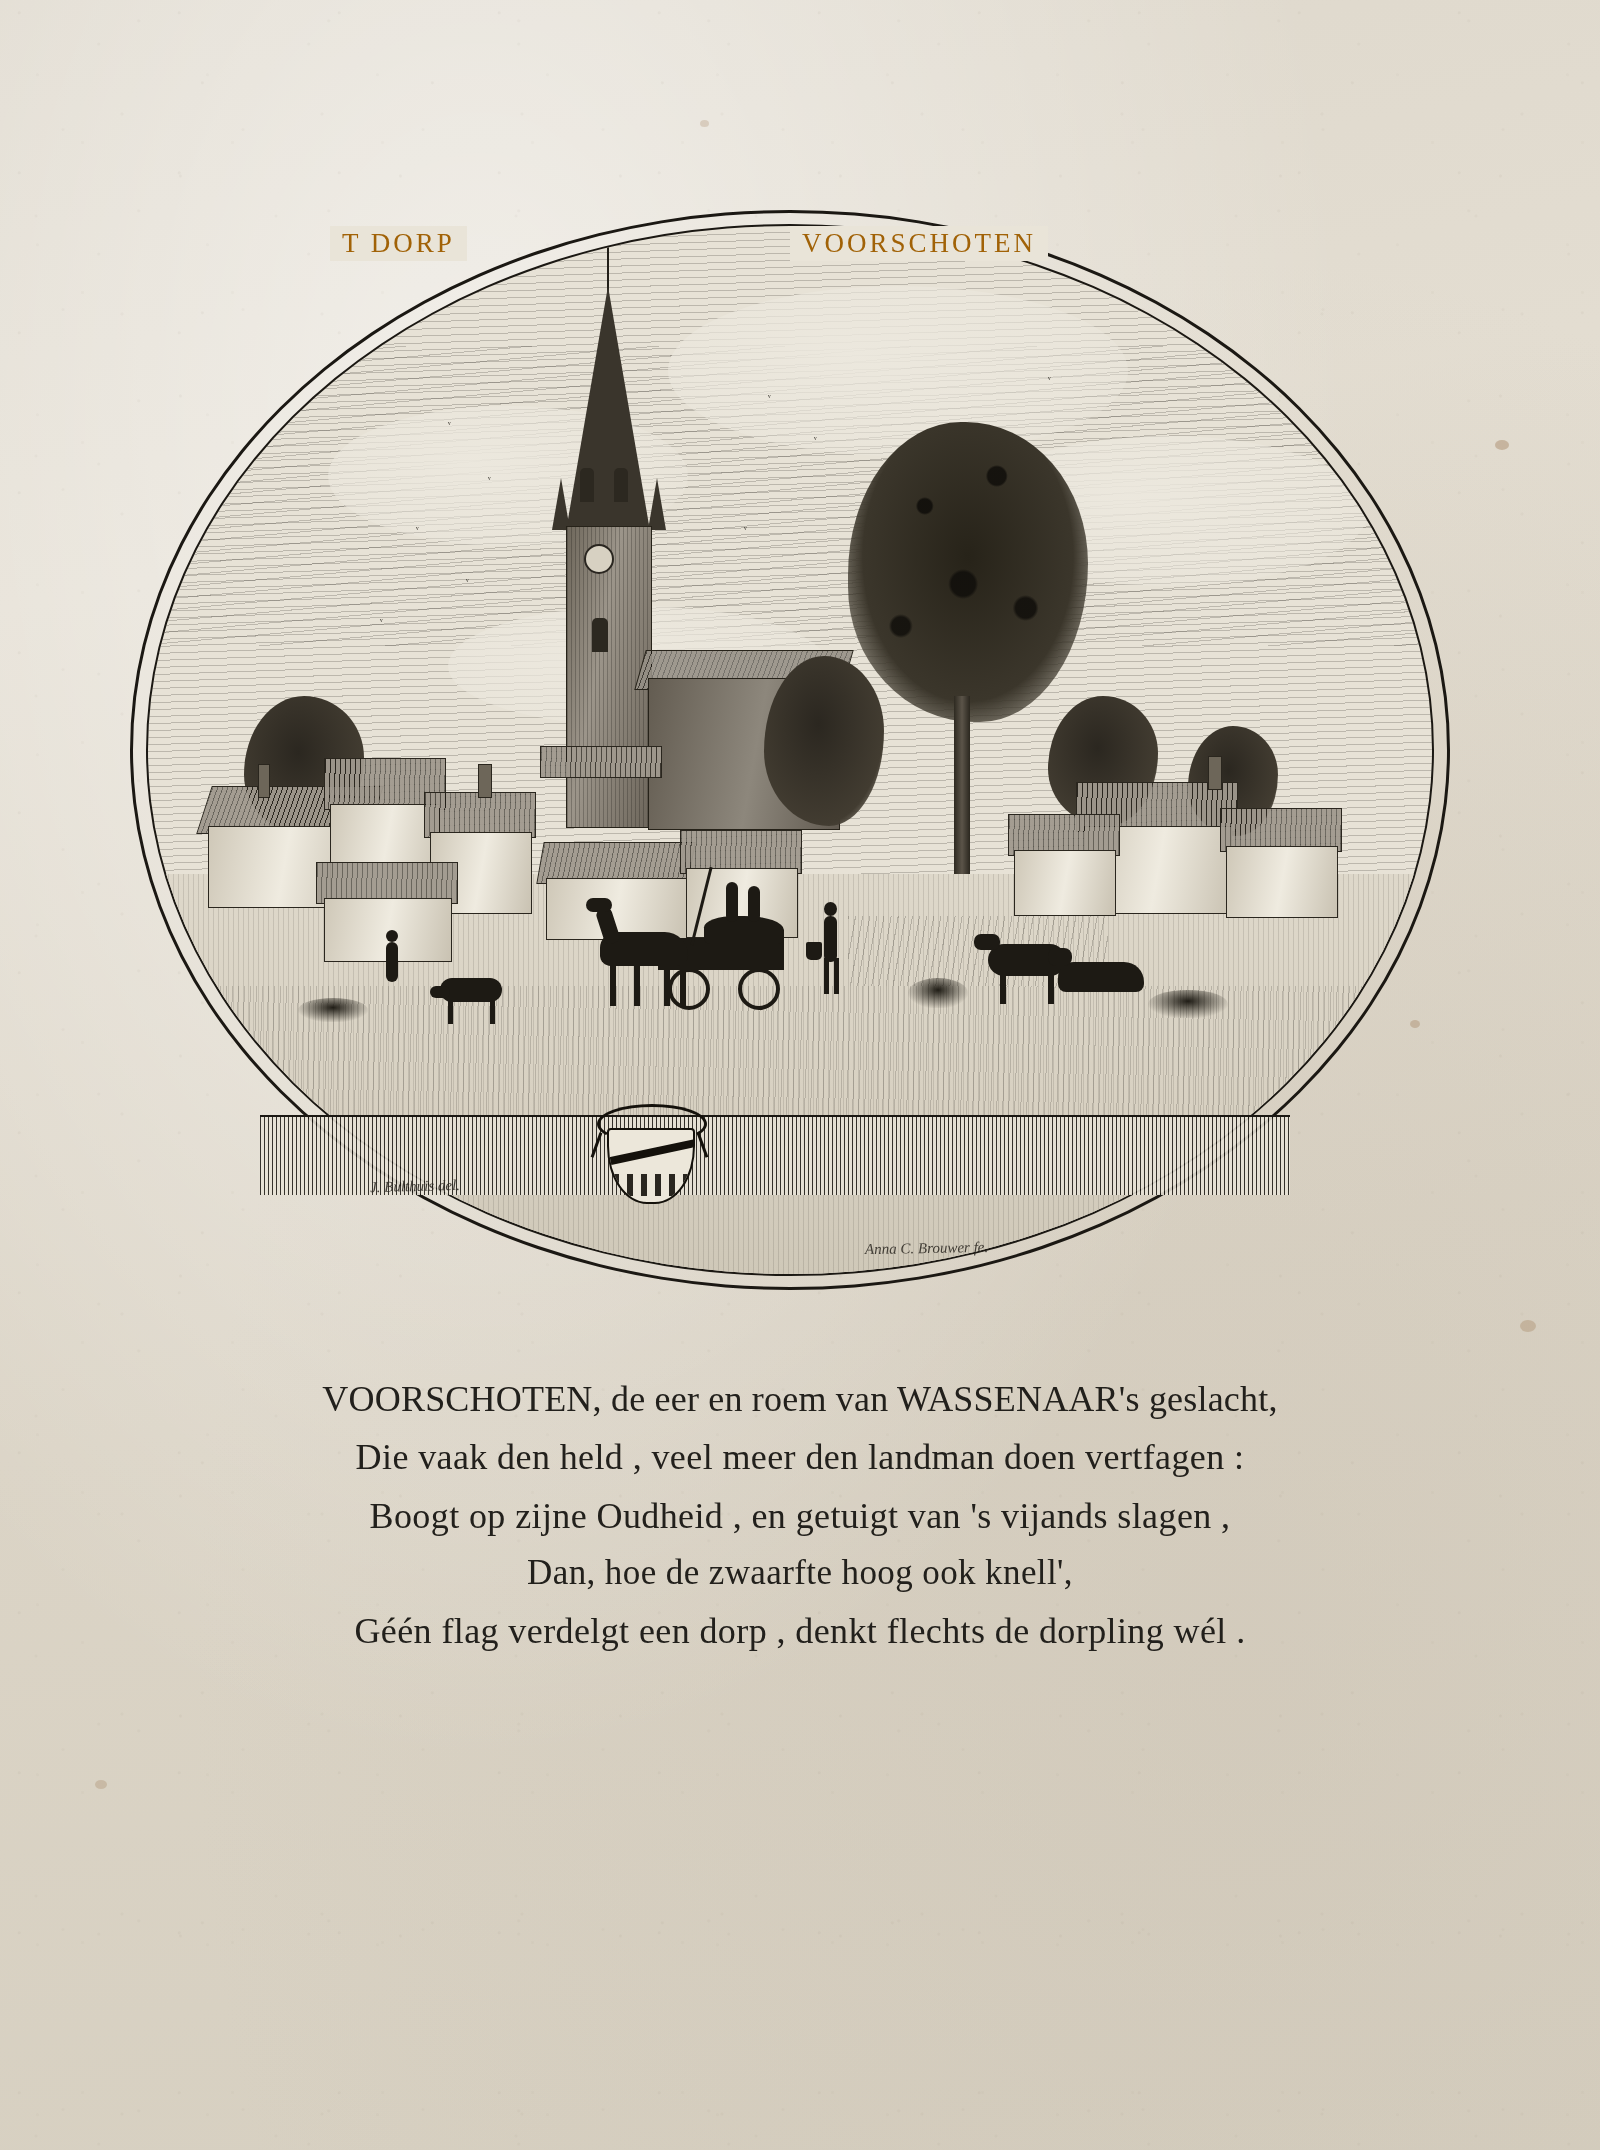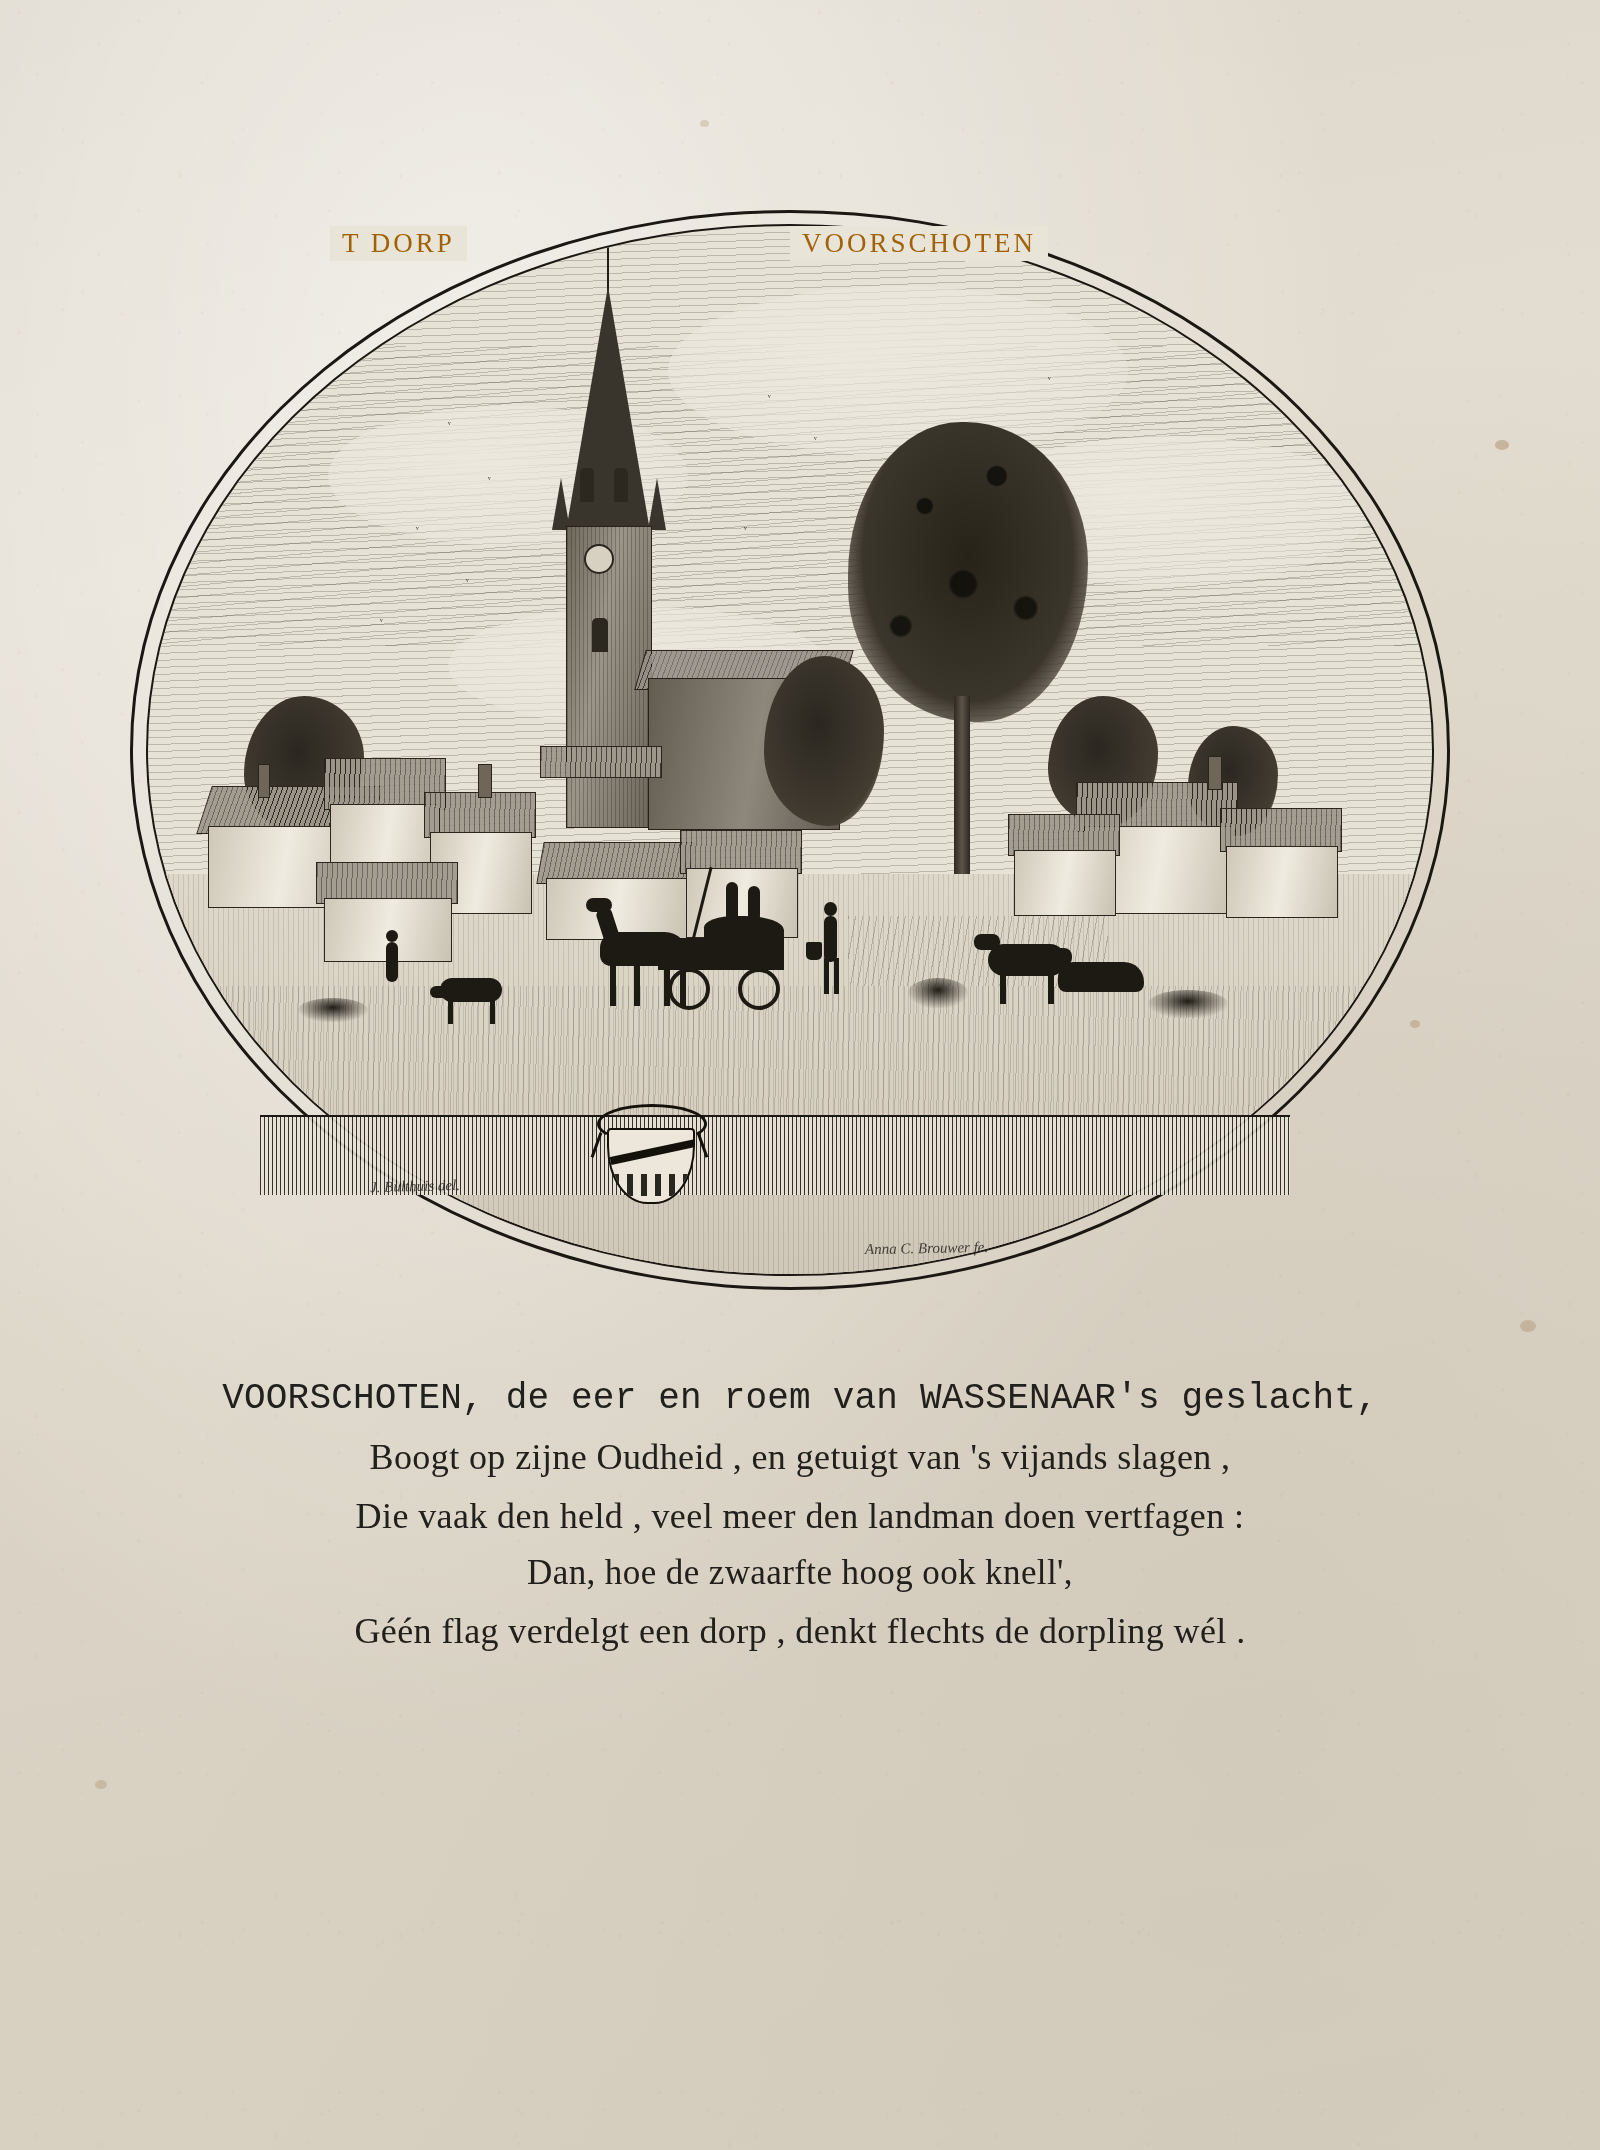--- a/index.html
+++ b/index.html
@@ -326,21 +326,21 @@
     color: #22201c;
     font-family: "Liberation Serif", serif;
   }
   #verse .line {
     font-size: 36px;
     line-height: 1.62;
     white-space: nowrap;
     letter-spacing: .4px;
   }
   #verse .line.indent { font-size: 35px; }
-  #verse .line.l1 { letter-spacing: .2px; font-family: Liberation Mono, monospace; }
+  #verse .line.l1 { letter-spacing: .2px; }
 </style>
 </head>
 <body>
 
 <div id="page">
 
   <div id="grain"></div>
 
   <div class="foxing" style="left:1495px;top:440px;width:14px;height:10px;background:rgba(150,110,70,.35);"></div>
   <div class="foxing" style="left:1410px;top:1020px;width:10px;height:8px;background:rgba(150,110,70,.30);"></div>
@@ -485,19 +485,19 @@
         <div class="crest-lozenges"></div>
       </div>
     </div>
 
     <div class="sig" id="sig-left">J. Bulthuis del.</div>
     <div class="sig" id="sig-right">Anna C. Brouwer fe.</div>
   </div>
 
   <div id="verse">
     <div class="line l1">VOORSCHOTEN, de eer en roem van WASSENAAR's geslacht,</div>
+    <div class="line">Die vaak den held , veel meer den landman doen vertfagen :</div>
     <div class="line">Boogt op zijne Oudheid , en getuigt van 's vijands slagen ,</div>
-    <div class="line">Die vaak den held , veel meer den landman doen vertfagen :</div>
     <div class="line indent">Dan, hoe de zwaarfte hoog ook knell',</div>
     <div class="line">Géén flag verdelgt een dorp , denkt flechts de dorpling wél .</div>
   </div>
 
 </div>
 
 </body></html>

